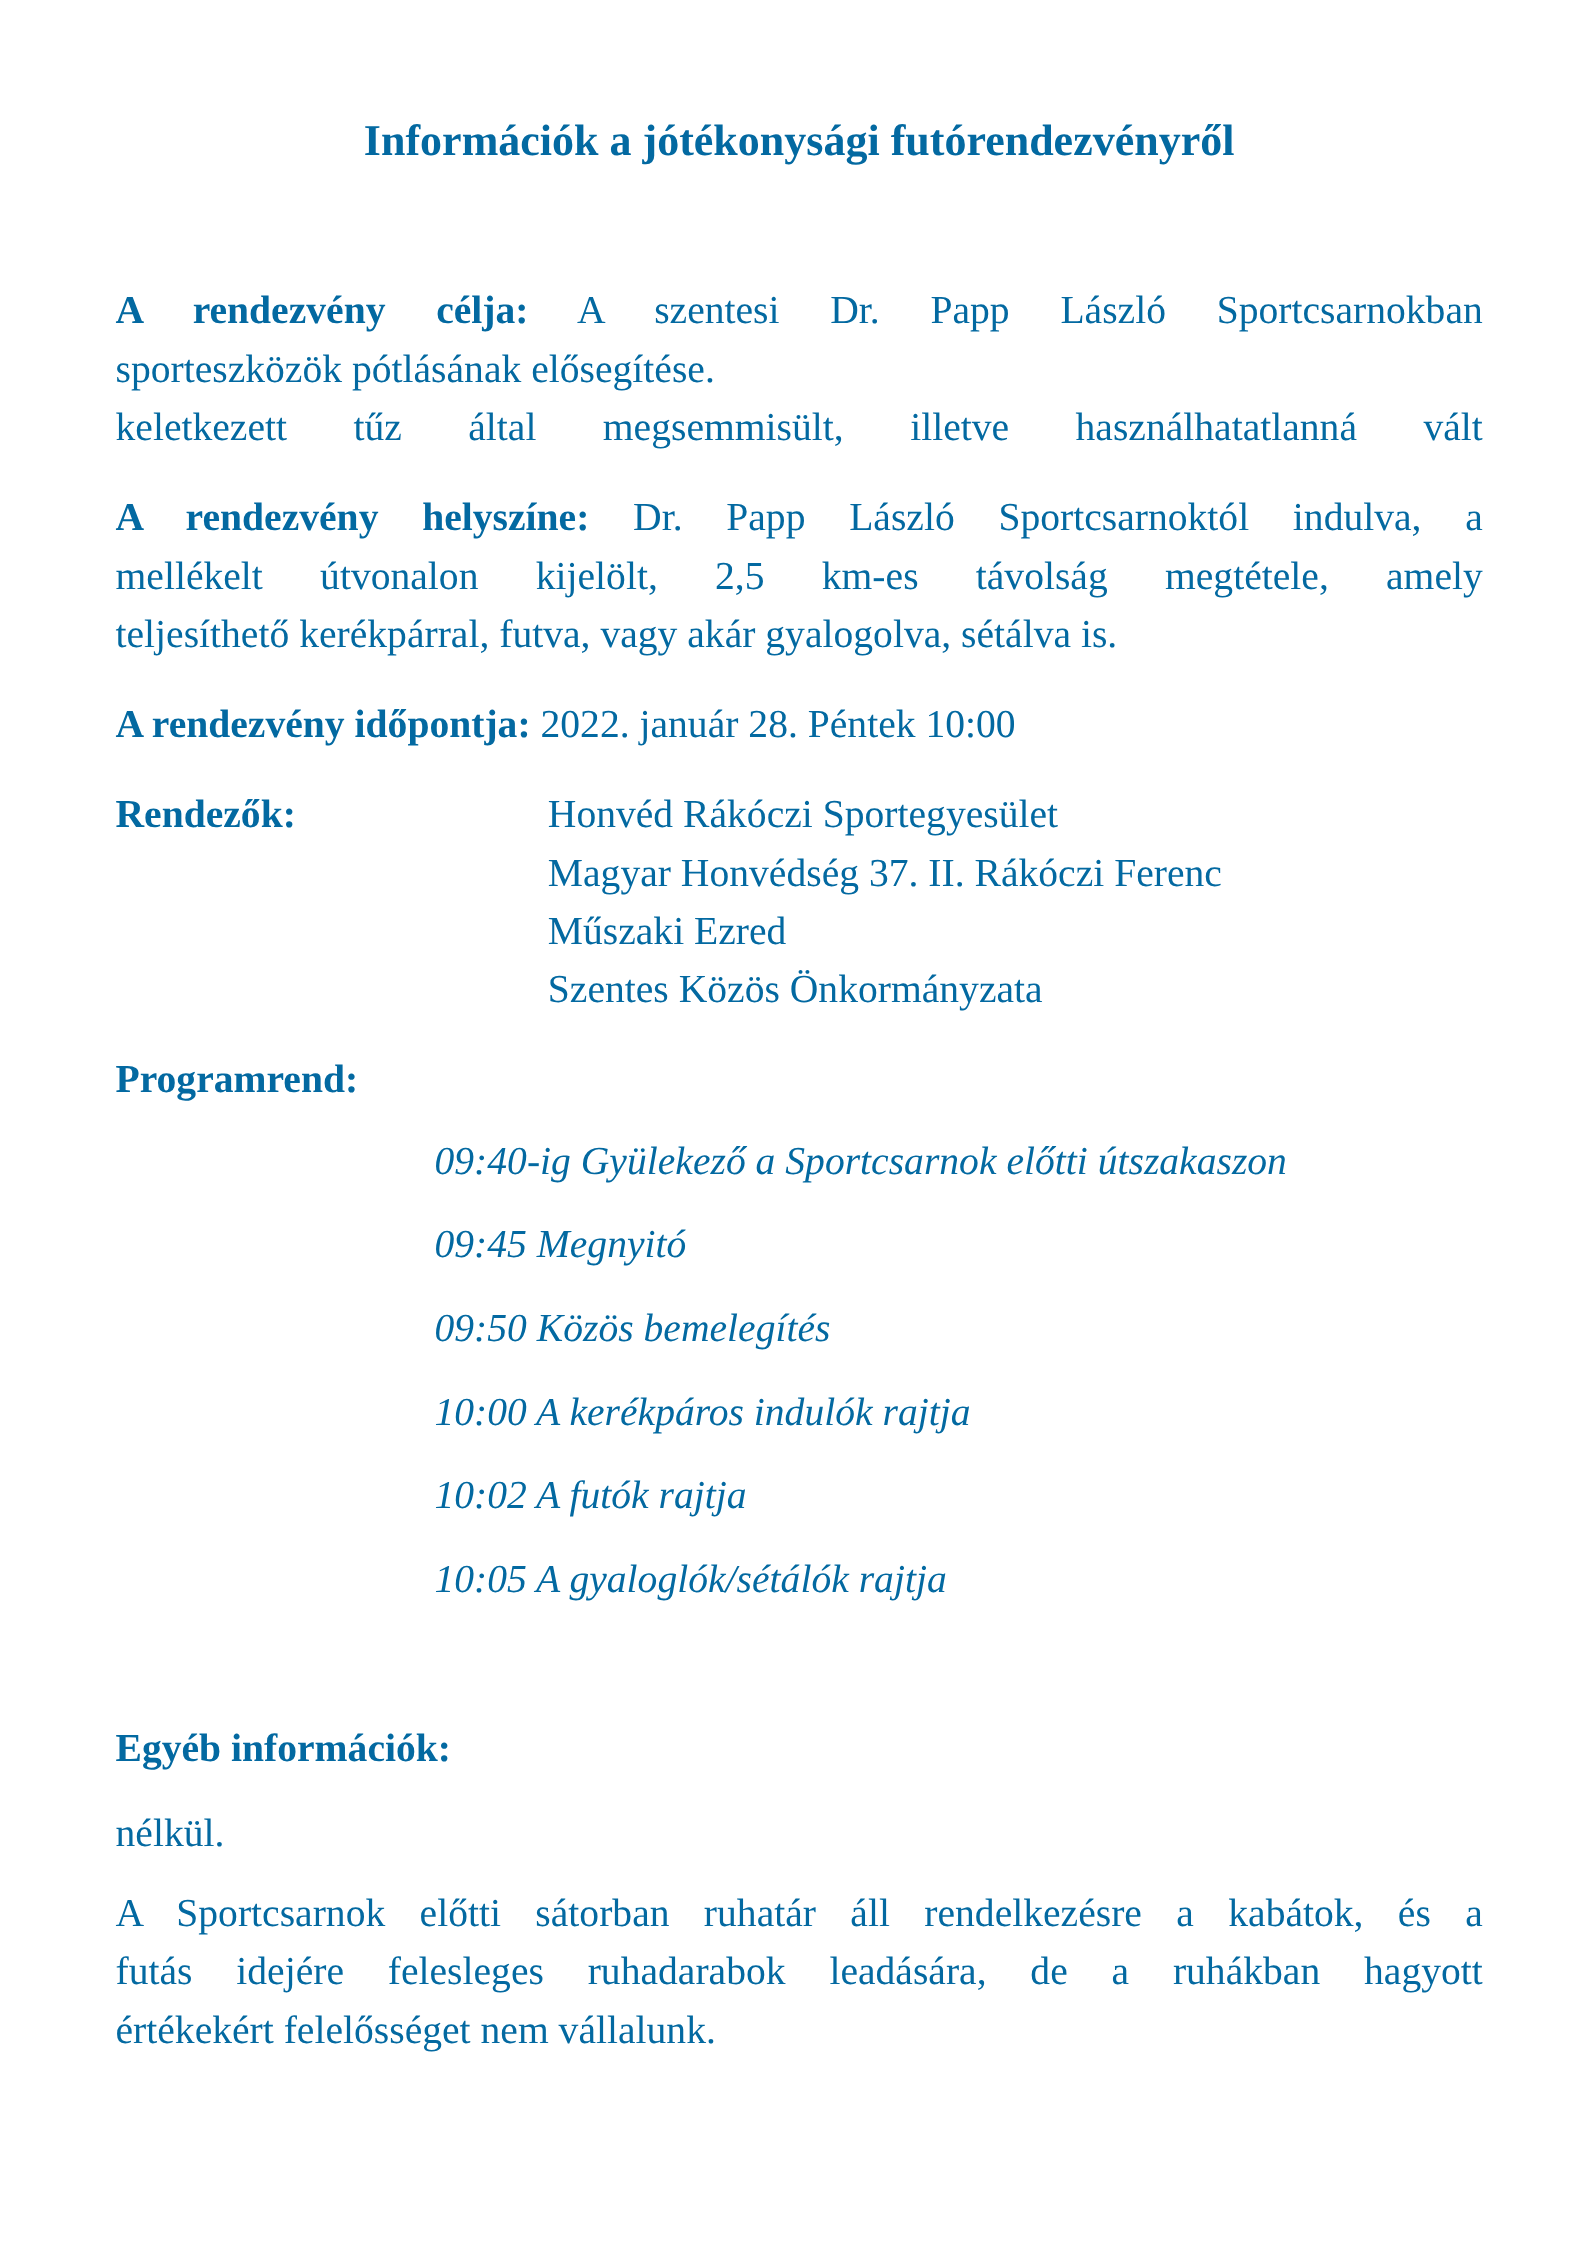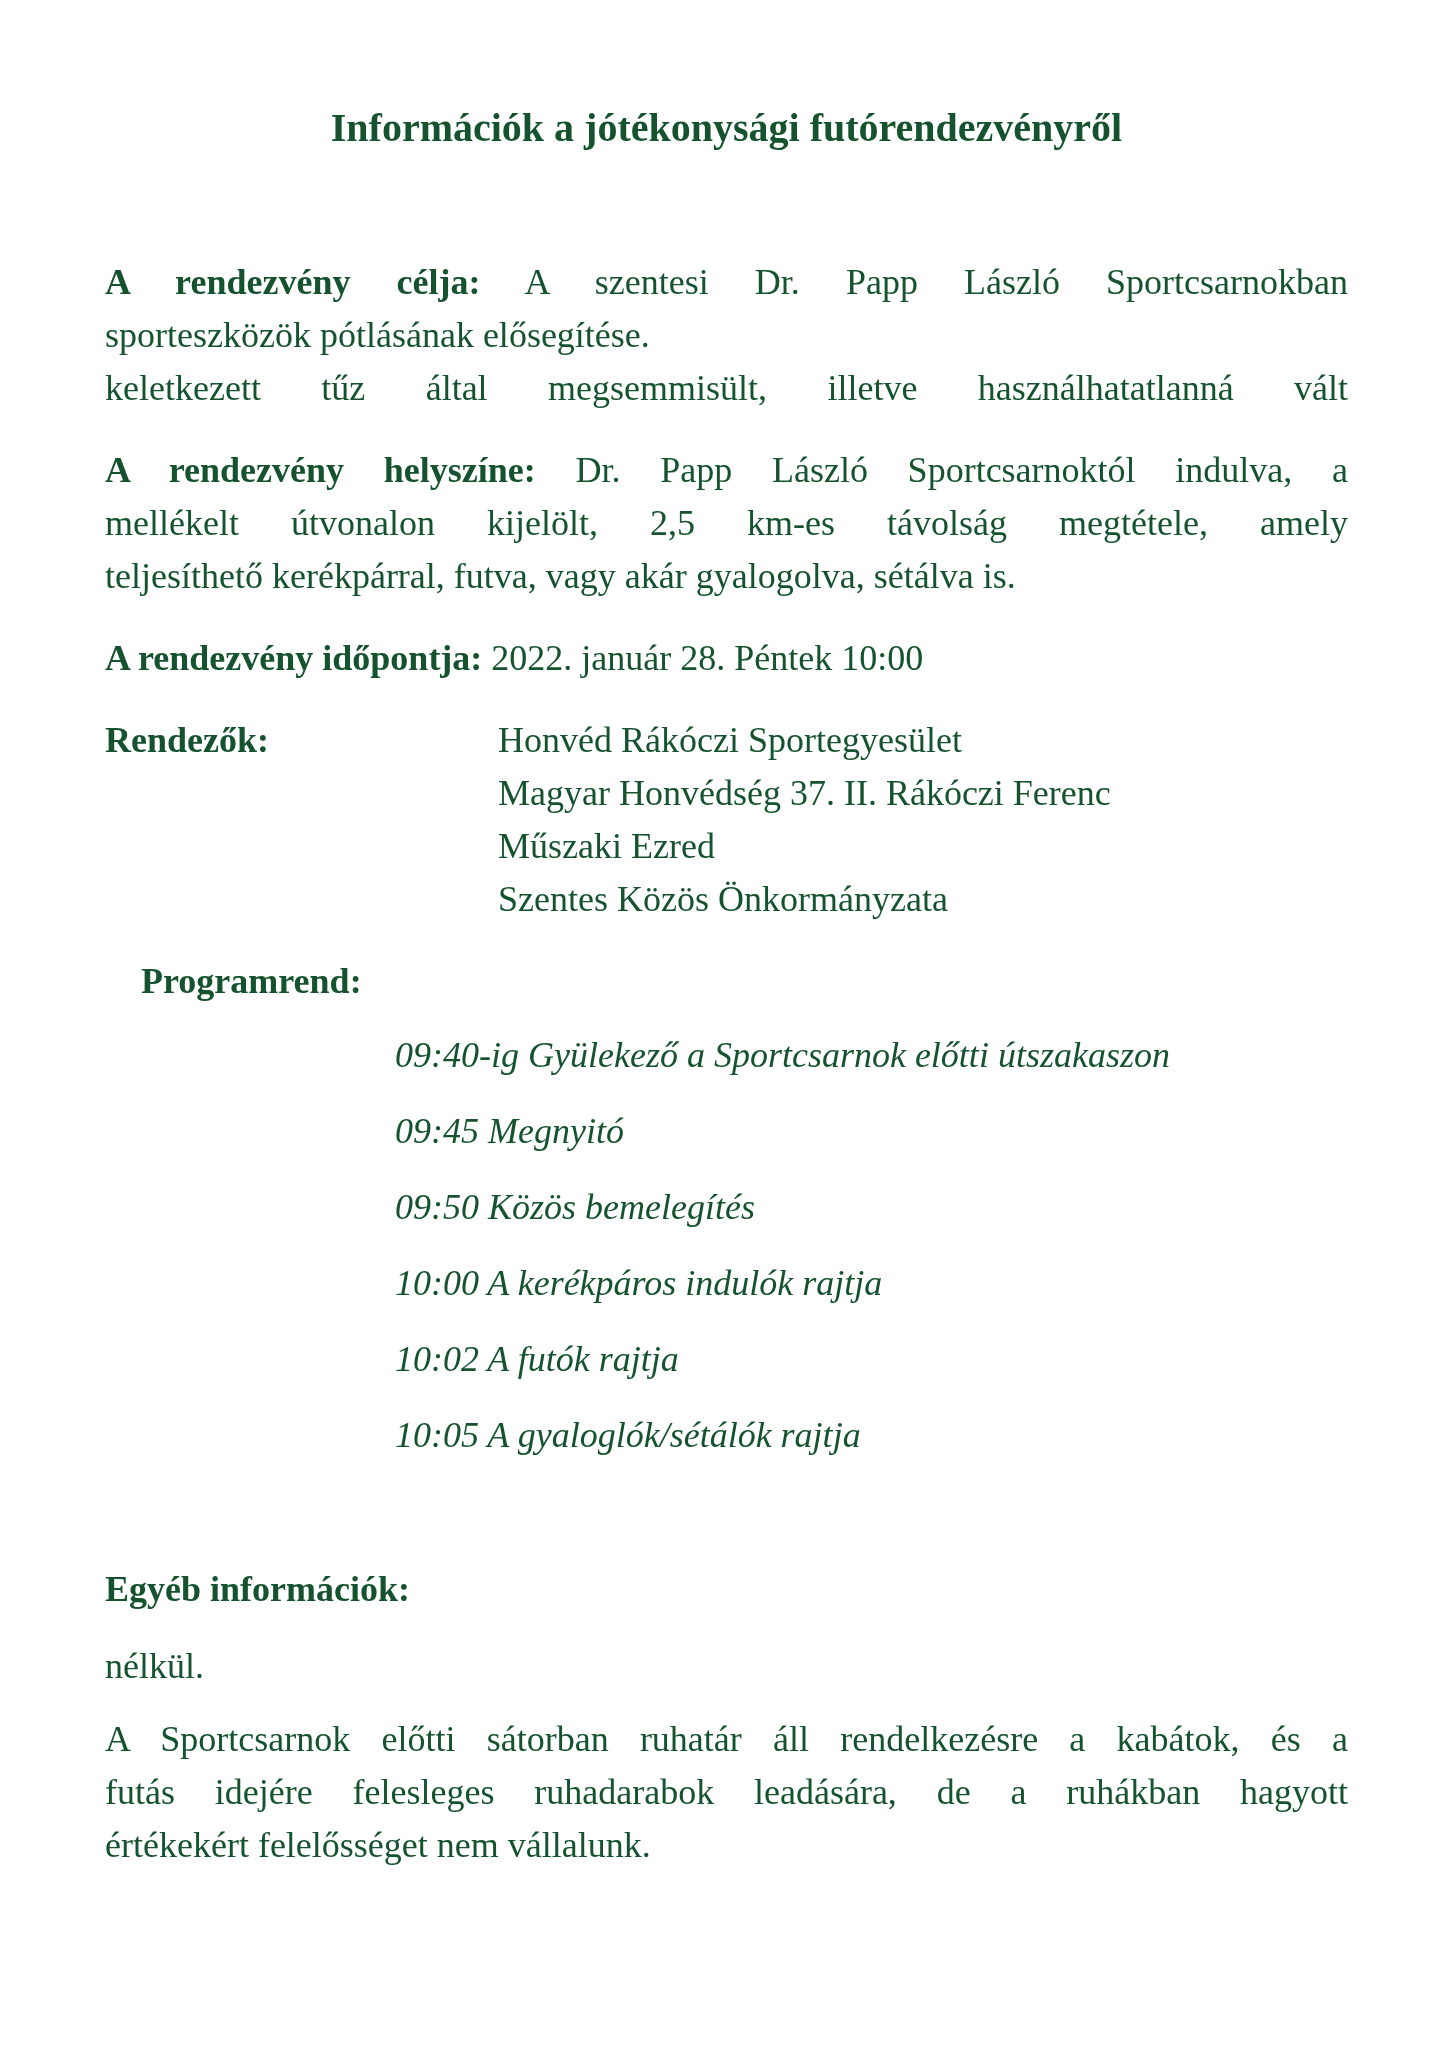--- a/index.html
+++ b/index.html
@@ -3,21 +3,21 @@
 <meta charset="utf-8">
 <style>
   * { margin:0; padding:0; box-sizing:border-box; }
   html, body { background:#ffffff; }
   .page {
     position:relative;
     width:1448px;
     height:2048px;
     overflow:hidden;
     background:#ffffff;
-    color:#14532d;
+    color:#0369a1;
     font-family:"Liberation Serif","DejaVu Serif",serif;
     font-size:36px;
     line-height:53px;
     padding:104px 100px 0 105px;
   }
   .title {
     font-size:40px;
     line-height:48px;
     font-weight:700;
     text-align:center;
@@ -29,21 +29,21 @@
     overflow:hidden;
     text-align:justify;
     text-align-last:justify;
   }
   .line.last { text-align-last:left; }
   .line.plain { text-align:right; text-align-last:left; }
   .lead { font-weight:700; }
   .org-row { display:flex; margin-bottom:29px; }
   .org-label { flex:0 0 393px; width:393px; font-weight:700; }
   .heading { font-weight:700; }
-  .heading.program { margin-bottom:21px;margin-left:36px; }
+  .heading.program { margin-bottom:21px; }
   .heading.other { margin-top:101px; margin-bottom:24px; }
   .program-list { padding-left:290px; }
   .program-item { height:53px; overflow:hidden; margin-bottom:23px;font-style:italic; }
   .other-para { margin-bottom:20px; }
 </style>
 </head>
 <body>
 
 <div class="page">
   <h1 class="title">Információk a jótékonysági futórendezvényről</h1>

